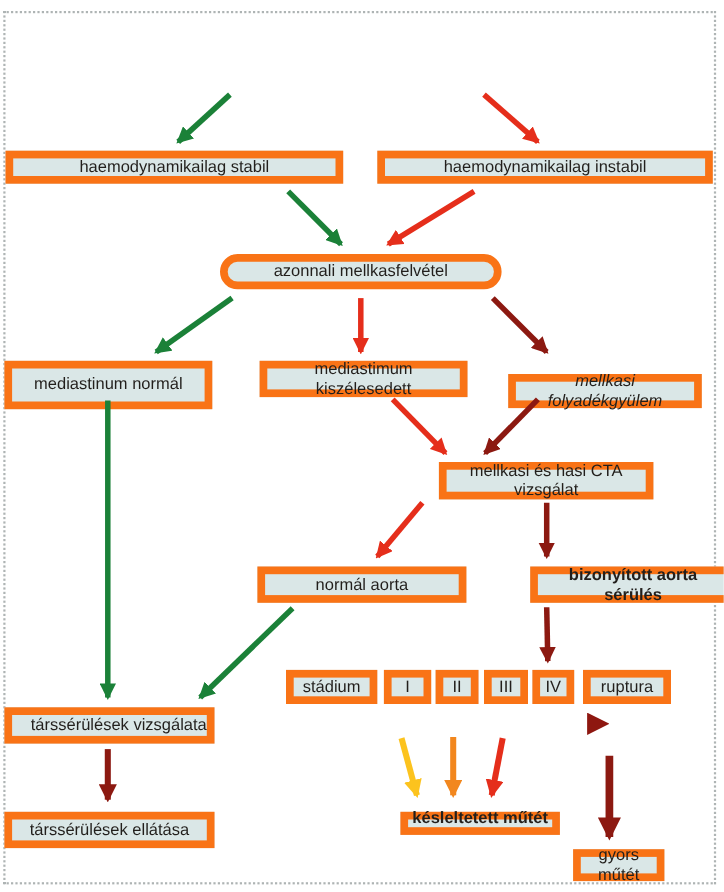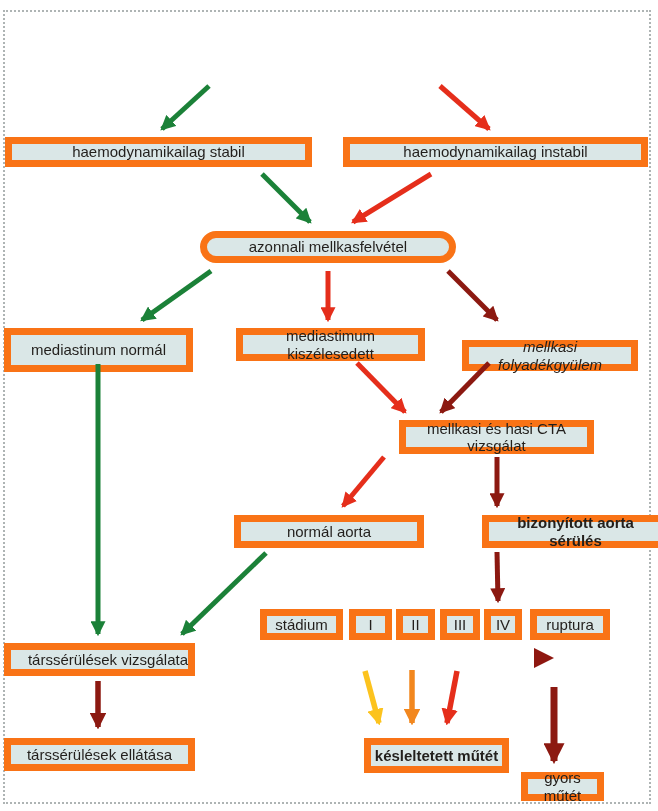--- a/index.html
+++ b/index.html
@@ -108,21 +108,21 @@
       </div>
       <div class="box" style="left: 530px; top: 609px; width: 80px; height: 31px;">
         <span>ruptura</span>
       </div>
       <div class="box" style="left: 4px; top: 643px; width: 191px; height: 33px; justify-content: flex-end;">
         <span>társsérülések vizsgálata</span>
       </div>
       <div class="box" style="left: 4px; top: 738px; width: 191px; height: 33px;">
         <span>társsérülések ellátása</span>
       </div>
-      <div class="box bold" style="left: 344px; top: 738px; width: 145px; height: 35px;">
+      <div class="box bold" style="left: 344px; top: 738px; width: 145px; height: 21px; align-items: flex-end;">
         <span>késleltetett műtét</span>
       </div>
       <div class="box" style="left: 521px; top: 772px; width: 83px; height: 29px;">
         <span>gyors műtét</span>
       </div>
     </div>
 
   <svg id="arrows" class="arrow-layer" viewBox="0 0 658 811" xmlns="http://www.w3.org/2000/svg">
       <defs>
         <marker id="m-green" viewBox="0 0 10 10" refX="8.5" refY="5" markerWidth="3" markerHeight="3" orient="auto">

